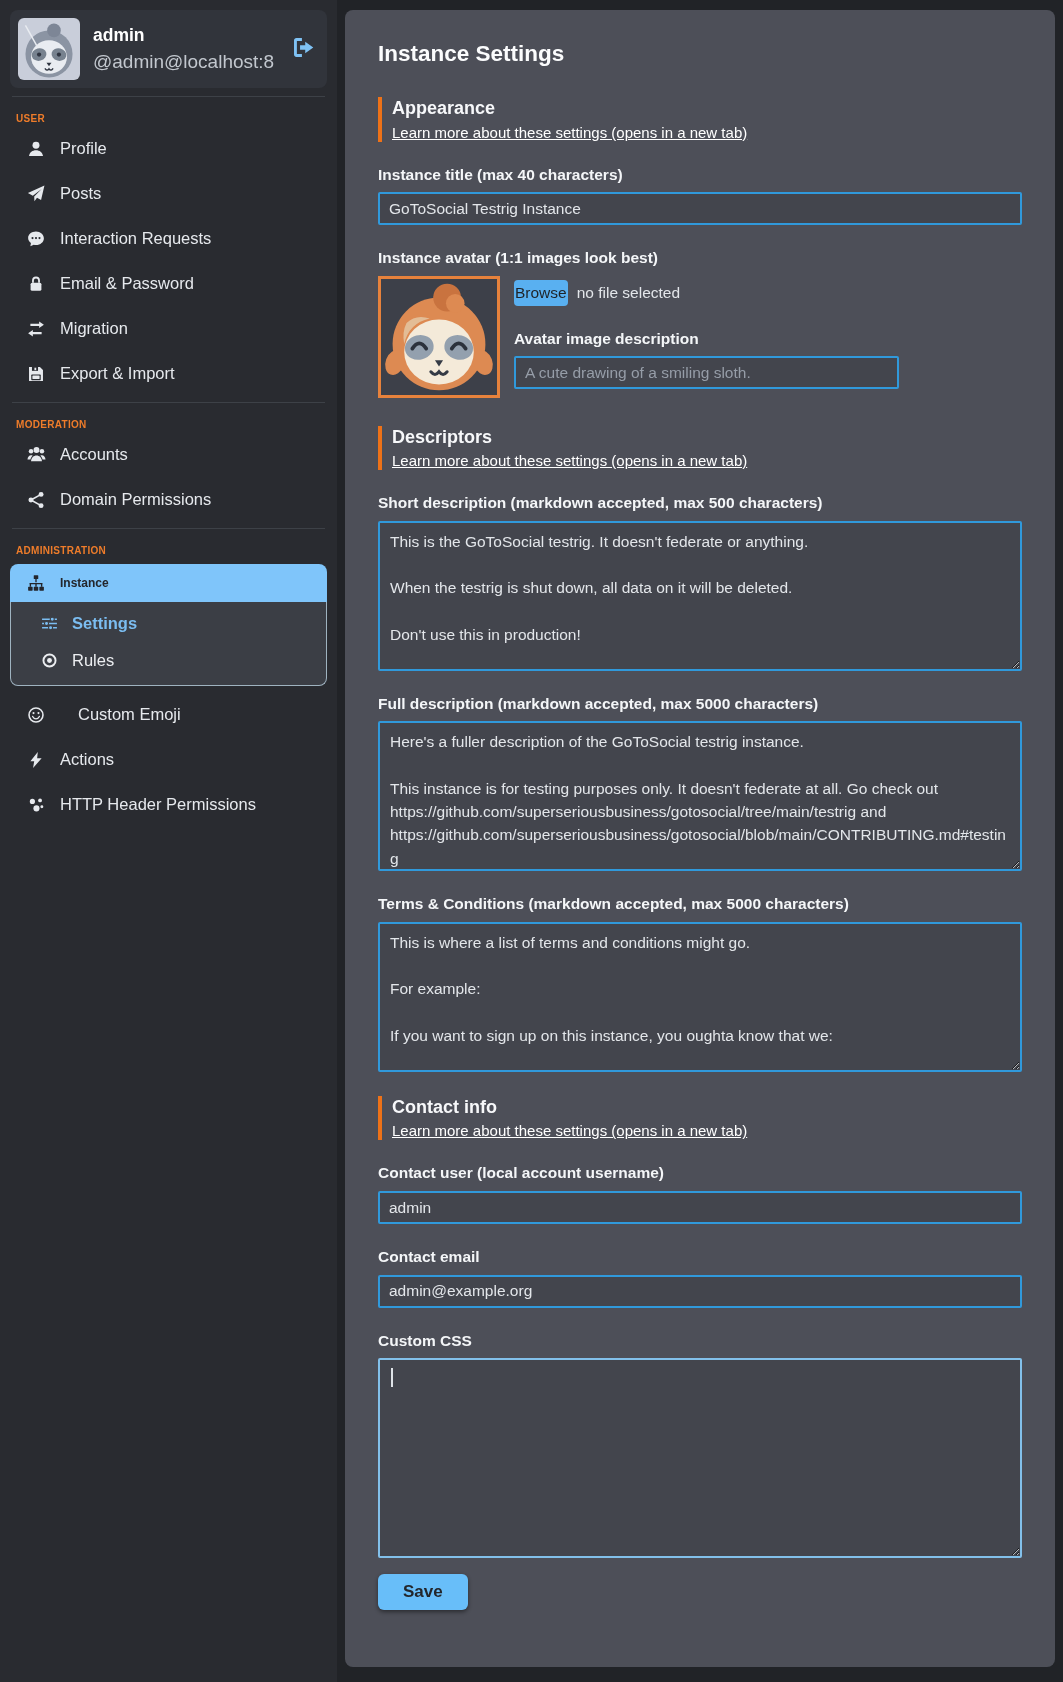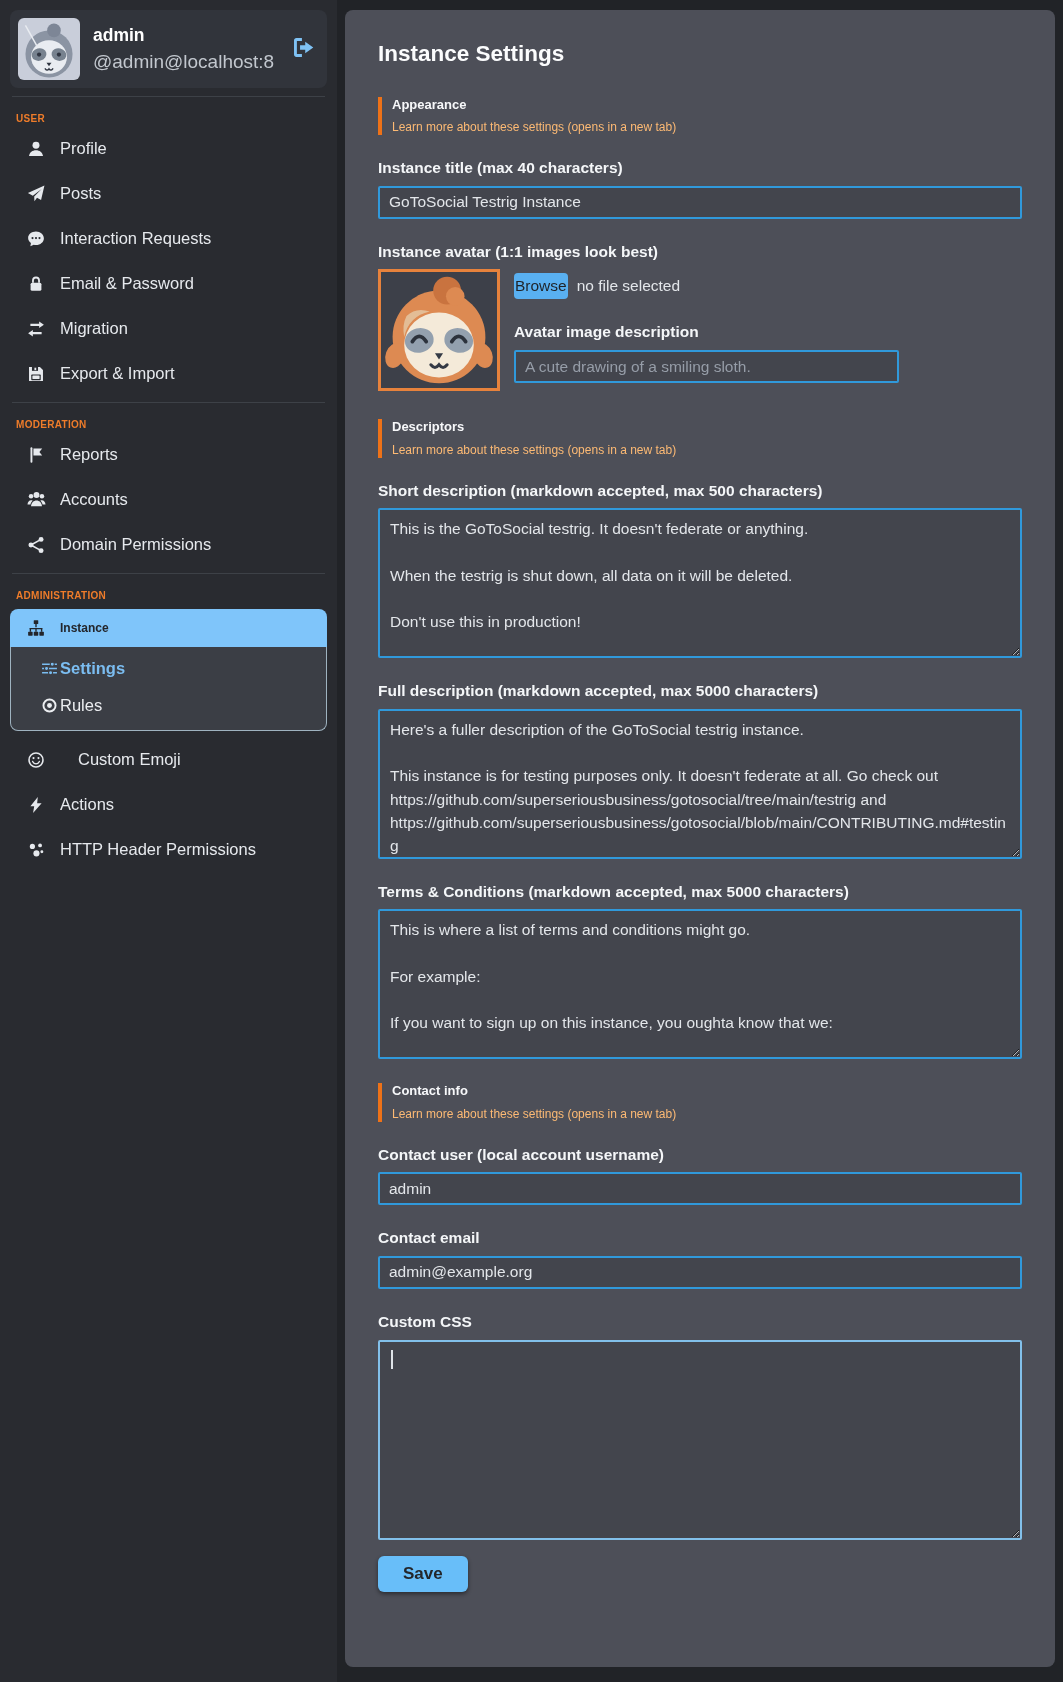--- a/index.html
+++ b/index.html
@@ -34,36 +34,36 @@
   .nav-item-selected {
     margin:8px 10px 0 10px; background:#7fc5fa; color:#23262c; font-weight:bold;
     border-radius:8px 8px 0 0; padding:10px 8px 10px 16px;
     display:flex; align-items:center; gap:14px; font-size:12px; cursor:pointer;
   }
   .submenu {
     margin:0 10px; background:#3b3e45; border:1px solid #9fb3c0; border-top:none;
     border-radius:0 0 8px 8px; padding:3px 0 6px;
   }
   .sub-item {
-    display:flex; align-items:center; gap:1px;
+    display:flex; align-items:center; gap:13px;
     padding:9px 8px 9px 28px; font-size:16.5px; color:#eceef1; cursor:pointer;
   }
   .sub-item.active { color:#7bbdf1; font-weight:bold; }
   .after-submenu { margin-top:6px;gap:32px; }
 
   
   .panel {
     width:710px; flex:0 0 710px; height:1657px; margin:10px 8px 0 8px;
     background:#4d4f58; border-radius:8px; padding:24px 33px 18px;
     color:#e7e9ec; overflow:hidden;
   }
   h1.page-title { font-size:22.5px; line-height:1.2; color:#fbfcfd; margin:6px 0 30px; }
   .section-head { border-left:4px solid #ee7218; padding-left:10px; margin:8px 0 24px; }
-  .section-head h2 { font-size:13px; line-height:1.25; margin:0 0 4px; color:#f7f8fa; }
-  .learn-link { font-size:12px; color:#fdba74; cursor:pointer; }
+  .section-head h2 { font-size:18px; line-height:1.25; margin:0 0 4px; color:#f7f8fa; }
+  .learn-link { font-size:15px; color:#ffffff; text-decoration:underline; cursor:pointer; }
   .field { margin-bottom:24px; }
   .field-label { display:block; font-weight:bold; font-size:15.5px; line-height:1.2; margin-bottom:8px; color:#f4f6f8; }
   .tinput {
     width:100%; background:#43454d; border:2px solid #3099db; border-radius:2px;
     color:#e3e6ea; font-size:15.5px; font-family:inherit; padding:5px 9px; height:33px;
   }
   .tinput::placeholder, textarea::placeholder { color:#969da8; opacity:1; }
   textarea.tarea {
     width:100%; display:block; background:#43454d; border:2px solid #3099db; border-radius:2px;
     color:#e3e6ea; font-size:15.5px; font-family:inherit; line-height:1.5; padding:7px 10px;
@@ -186,29 +186,20 @@
           <rect x="3.8" y="8.4" width="8.4" height="5.1" rx=".6" fill="#292b30"></rect>
           <rect x="4.8" y="9.4" width="6.4" height="3.1" rx=".4" fill="currentColor"></rect>
         </svg>
     </span>
     <span>Export &amp; Import</span>
   </div>
 
   <div class="divider" style="margin-top:6px"></div>
   <div class="nav-section-label">MODERATION</div>
 
-  <div class="nav-item">
-    <span class="nicon">
-      <svg width="18" height="18" viewBox="0 0 16 16" fill="currentColor">
-          <rect x="3.1" y="1.2" width="1.7" height="13.6" rx=".8"></rect>
-          <path d="M5.7 2.3h7.8L11 5.4l2.5 3.1H5.7z"></path>
-        </svg>
-    </span>
-    <span>Reports</span>
-  </div>
   <div class="nav-item">
     <span class="nicon">
       <svg width="19" height="19" viewBox="0 0 16 16" fill="currentColor">
           <circle cx="3.4" cy="5.2" r="1.9"></circle>
           <circle cx="12.6" cy="5.2" r="1.9"></circle>
           <circle cx="8" cy="4.2" r="2.5"></circle>
           <path d="M3.4 13.6c.3-2.9 2.2-4.7 4.6-4.7s4.3 1.8 4.6 4.7z"></path>
           <path d="M.4 12.2c.2-2.2 1.4-3.6 3-3.6.5 0 1 .1 1.4.4-1 .9-1.7 2-1.9 3.2zM15.6 12.2c-.2-2.2-1.4-3.6-3-3.6-.5 0-1 .1-1.4.4 1 .9 1.7 2 1.9 3.2z"></path>
         </svg>
     </span>

